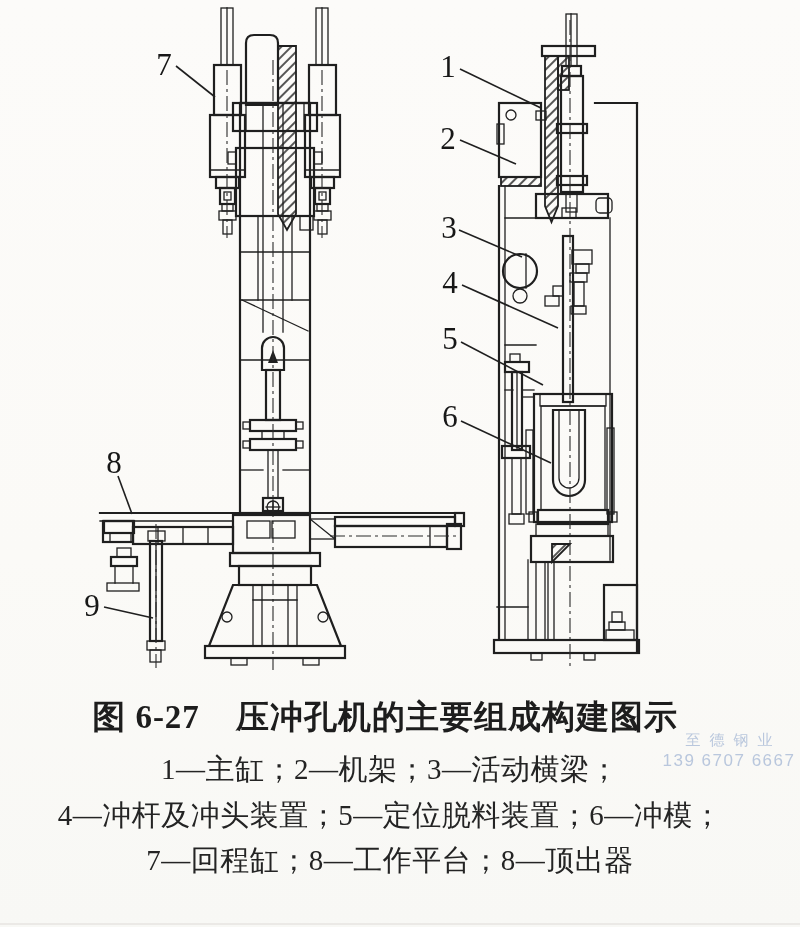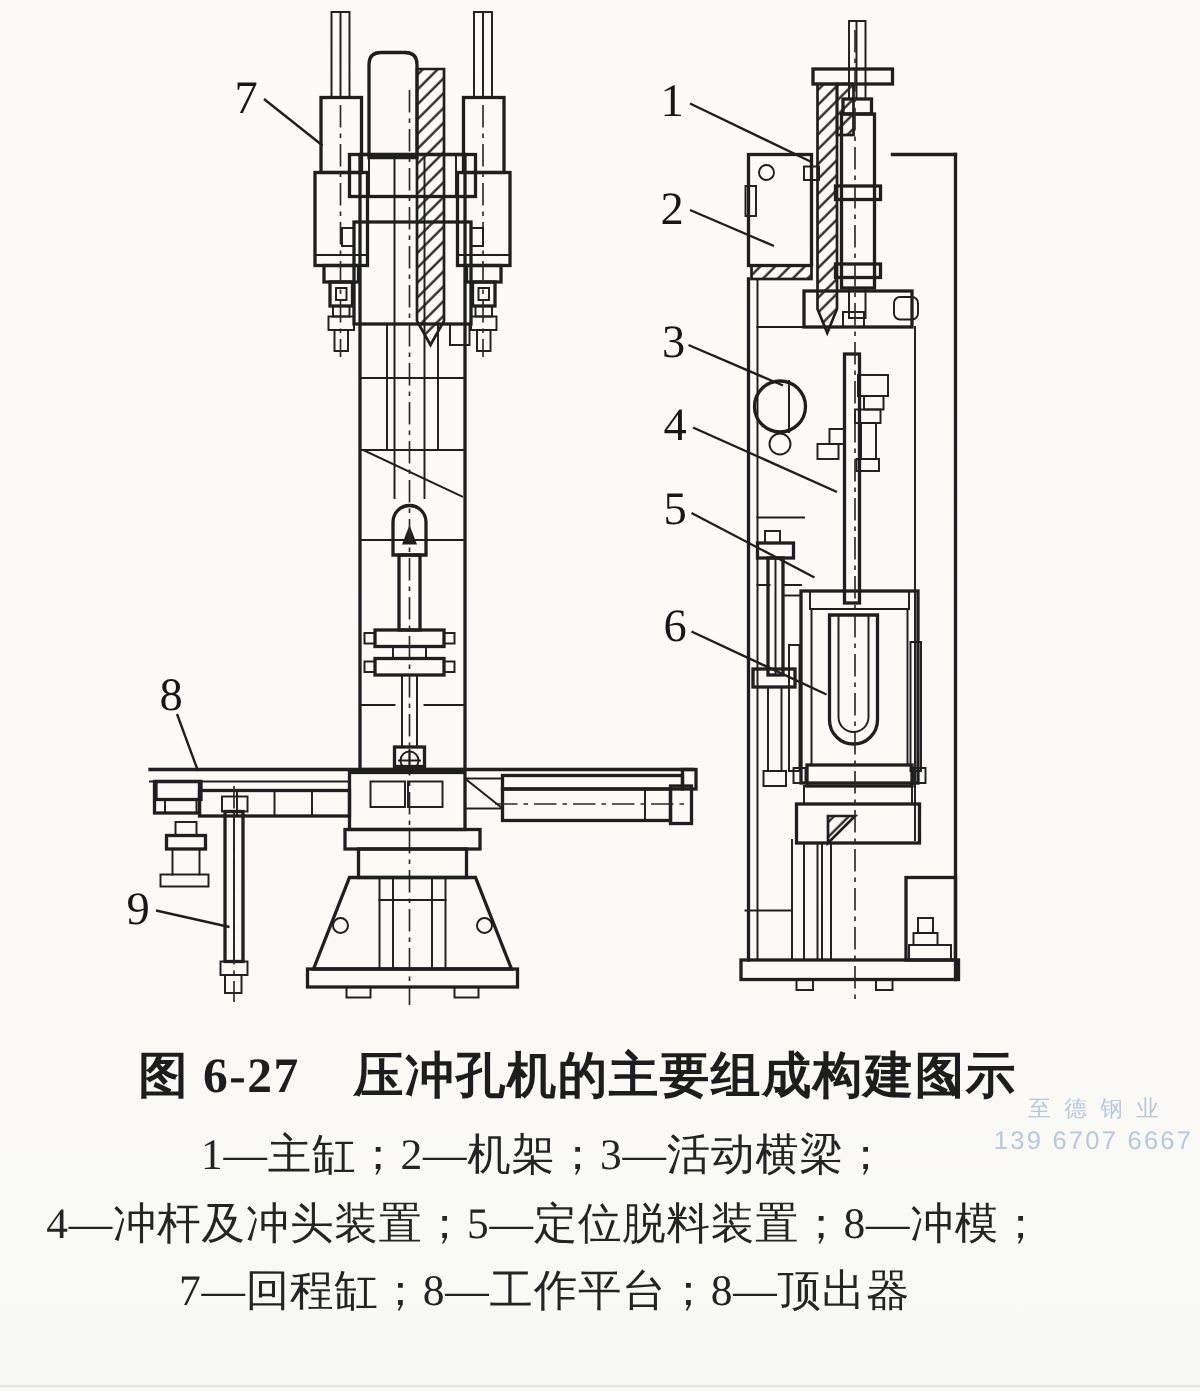--- a/index.html
+++ b/index.html
@@ -17,21 +17,21 @@
   .fillb{fill:#1f1f1f;stroke:none;}
   .ldr{fill:none;stroke:#1f1f1f;stroke-width:1.6;}
   .num{font-family:"Liberation Serif","DejaVu Serif",serif;font-size:31px;fill:#171717;text-anchor:middle;}
   .caption{
     position:absolute;left:0;top:695px;width:726px;text-align:center;
     font-size:33px;font-weight:600;letter-spacing:1px;color:#1d1d1d;white-space:nowrap;margin-left:22px;
   }
   .caption .fig-no{margin-right:36px;}
   .legend-line{
     position:absolute;left:0;width:726px;text-align:center;
-    font-size:29px;color:#242424;white-space:nowrap;letter-spacing:0.5px;
+    font-size:29px;color:#242424;white-space:nowrap;letter-spacing:0.5px;padding-left:27px;
   }
   .legend-1{top:750px;}
   .legend-2{top:796px;}
   .legend-3{top:841px;}
   .watermark{
     position:absolute;left:645px;top:730px;width:168px;text-align:center;
     color:#b9c7dd;font-family:"Liberation Sans","DejaVu Sans",sans-serif;line-height:1.35;
   }
   .watermark .wm-company{font-size:15px;letter-spacing:9px;padding-left:9px;}
   .watermark .wm-phone{font-size:17px;letter-spacing:1.5px;}
@@ -297,21 +297,21 @@
 
     <path class="fillb" d="M629,719 l4,-1 6,11 -4,2 z"></path>
     <line x1="0" y1="924" x2="800" y2="924" stroke="#e7e5e0" stroke-width="1.5"></line>
   </svg>
 
   <div class="caption">
     <span class="fig-no">图 6-27</span><span>压冲孔机的主要组成构建图示</span>
   </div>
 
   <div class="legend-line legend-1">1—主缸；2—机架；3—活动横梁；</div>
-  <div class="legend-line legend-2">4—冲杆及冲头装置；5—定位脱料装置；8—冲模；</div>
+  <div class="legend-line legend-2">4—冲杆及冲头装置；5—定位脱料装置；6—冲模；</div>
   <div class="legend-line legend-3">7—回程缸；8—工作平台；8—顶出器</div>
 
   <div class="watermark">
     <div class="wm-company">至德钢业</div>
     <div class="wm-phone">139 6707 6667</div>
   </div>
 
 </div>
 
 </body></html>

